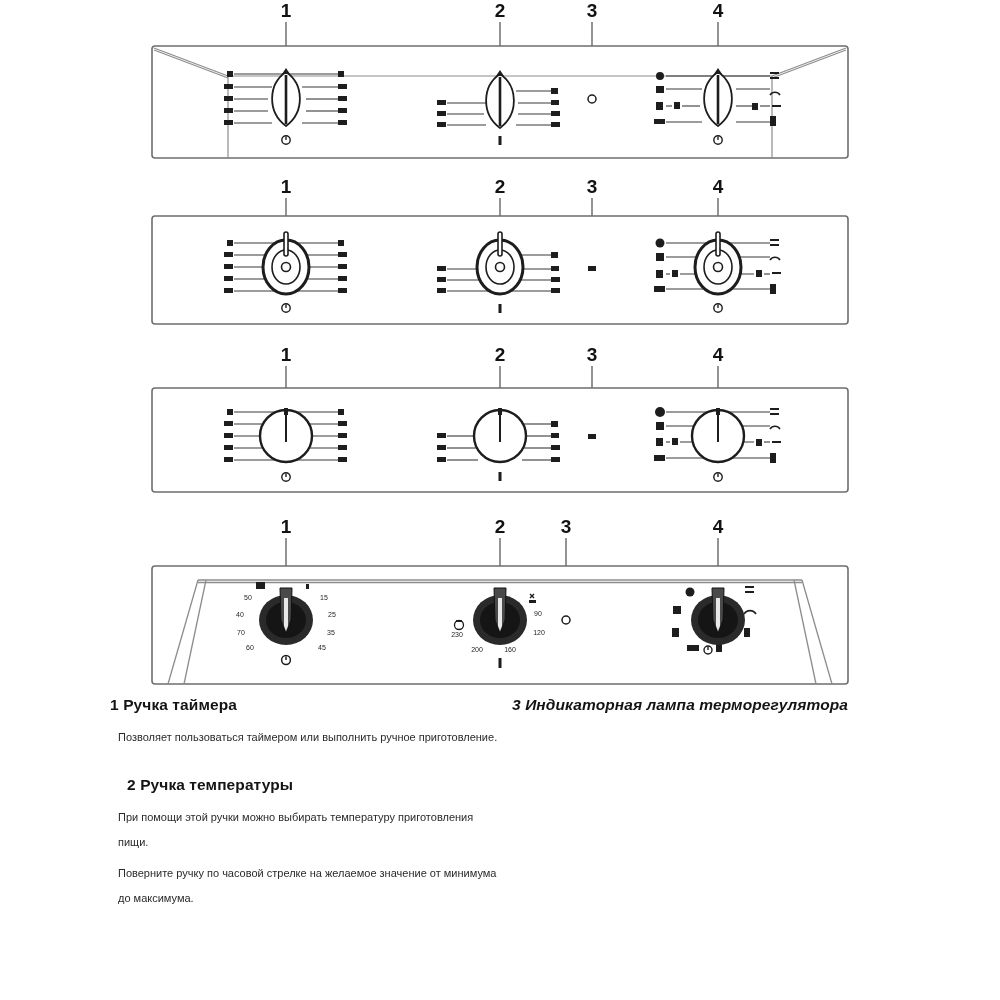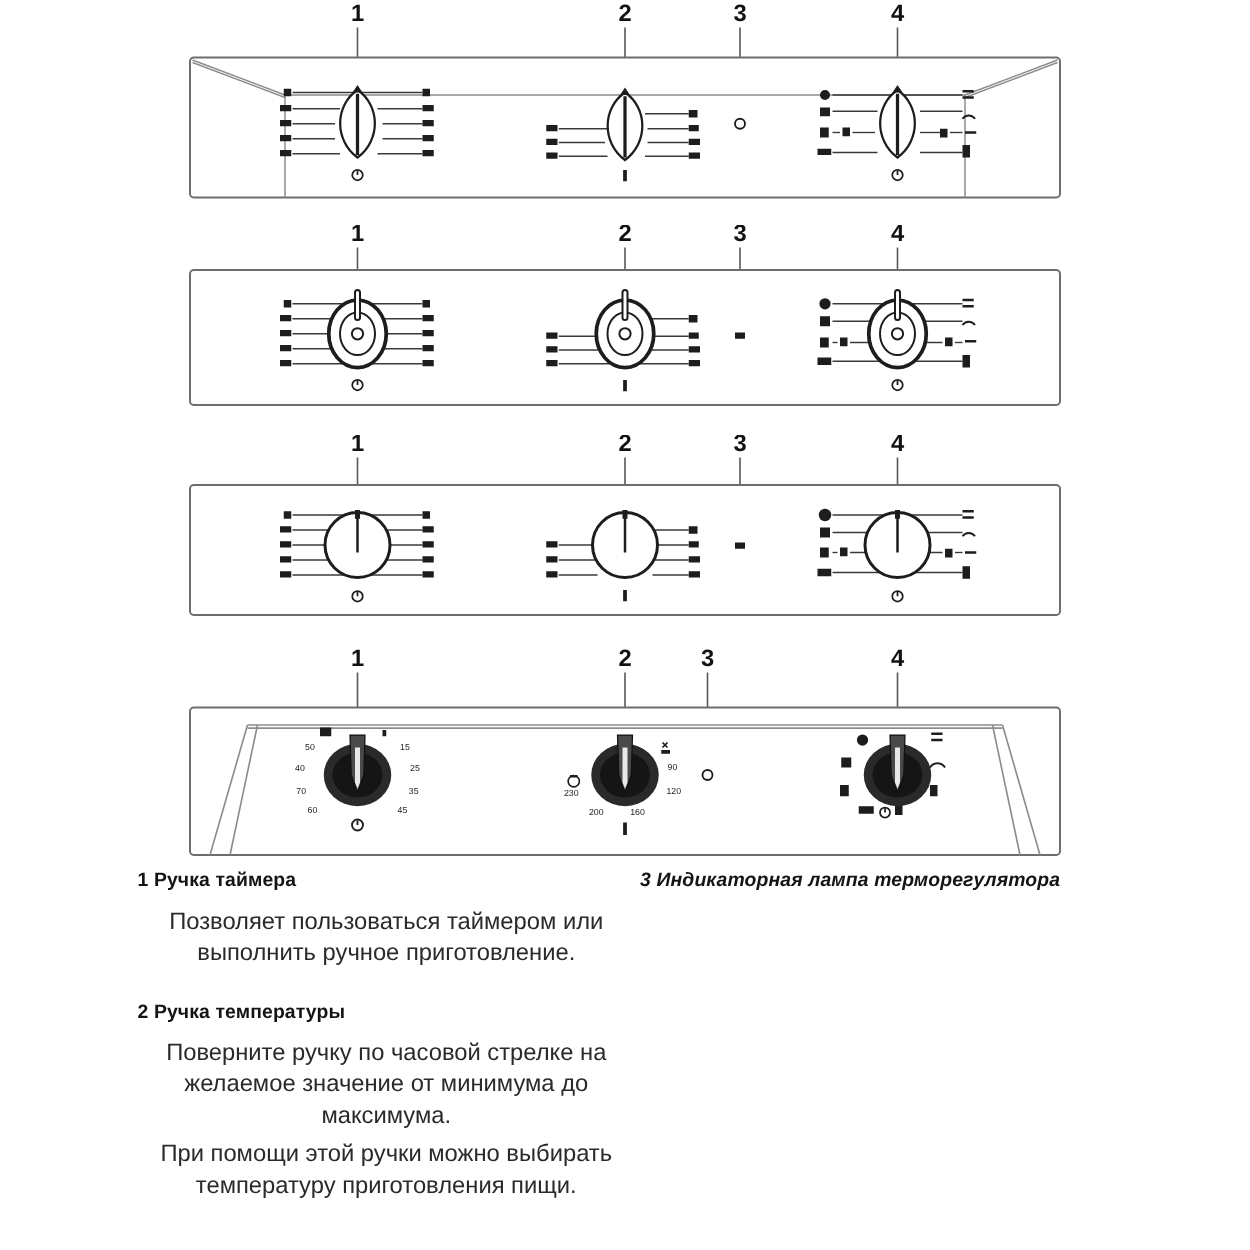--- a/index.html
+++ b/index.html
@@ -26,25 +26,24 @@
   .col{position:absolute;top:0;}
   .col.left{left:110px;width:390px;}
   .col.right{left:512px;width:400px;font-style:italic;}
 
   .lg-head{
     font-size:15.5px;font-weight:700;color:#141414;
     margin:0 0 11px 0;line-height:18px;
     font-family:"Liberation Sans",sans-serif;
     letter-spacing:0.1px;
   }
-  .lg-head.second{margin-top:26px;}
+  .lg-head.second{margin-top:26px;margin-left:17px;}
   .lg-p{
-    font-size:19px;line-height:25px;color:#2a2a2a;margin:0 0 4px 0;
+    font-size:11px;line-height:25px;color:#2a2a2a;margin:0 0 4px 0;
     font-family:"Liberation Sans",sans-serif;
-    text-align:center;
   }
   .lg-p + .lg-p{margin-top:6px;}
   .lg-block{margin-bottom:16px;}
   .lg-body{padding-left:8px;}
   .lg-head{padding-left:0px;}
 
   svg{display:block;}
   text{font-family:"Liberation Sans",sans-serif;}
 </style>
 </head>
@@ -494,22 +493,22 @@
       <div class="lg-block">
         <p class="lg-head">1 Ручка таймера</p>
         <div class="lg-body">
           <p class="lg-p">Позволяет пользоваться таймером или выполнить ручное приготовление.</p>
         </div>
       </div>
 
       <div class="lg-block">
         <p class="lg-head second">2 Ручка температуры</p>
         <div class="lg-body">
+          <p class="lg-p">При помощи этой ручки можно выбирать температуру приготовления пищи.</p>
           <p class="lg-p">Поверните ручку по часовой стрелке на желаемое значение от минимума до максимума.</p>
-          <p class="lg-p">При помощи этой ручки можно выбирать температуру приготовления пищи.</p>
         </div>
       </div>
 
     </div>
 
     <div class="col right">
 
       <div class="lg-block">
         <p class="lg-head">3 Индикаторная лампа терморегулятора</p>
       </div>

